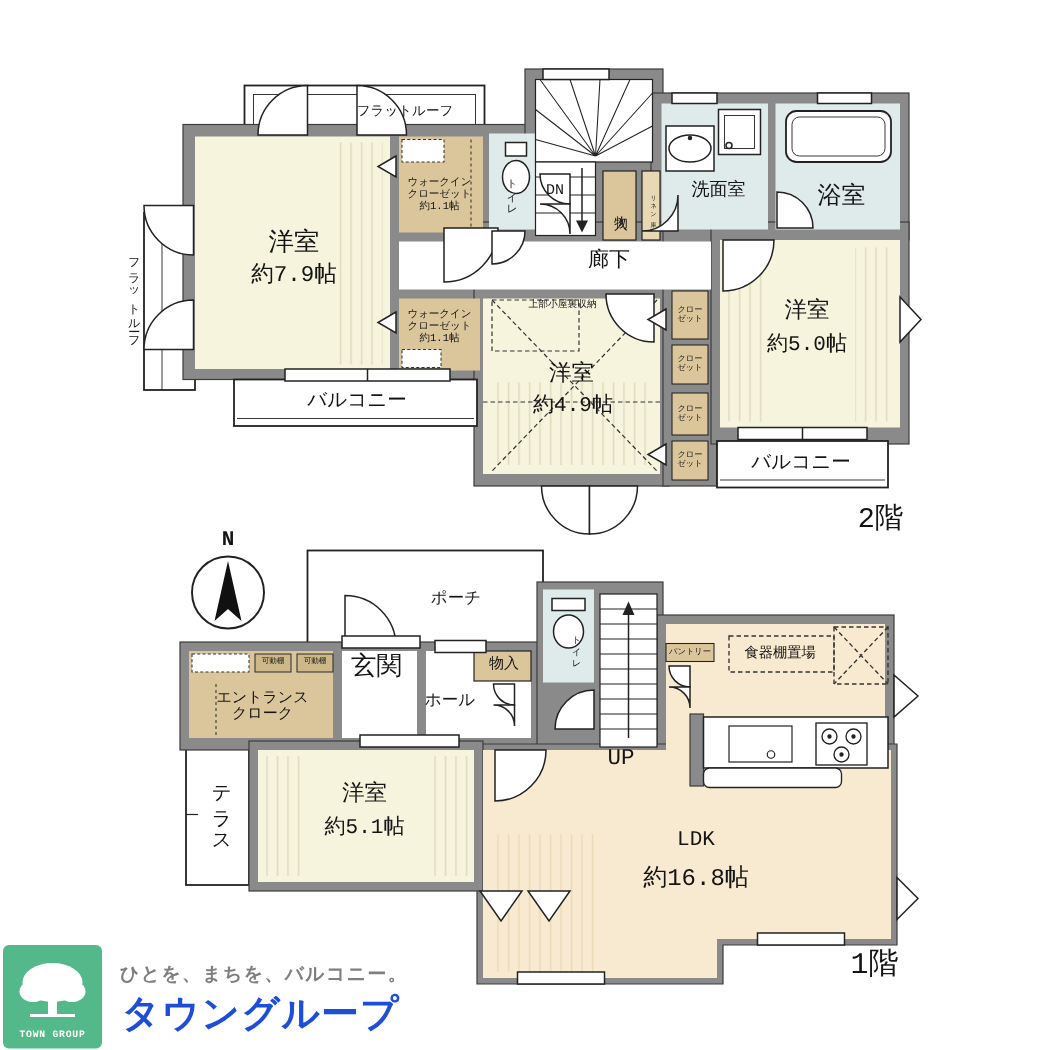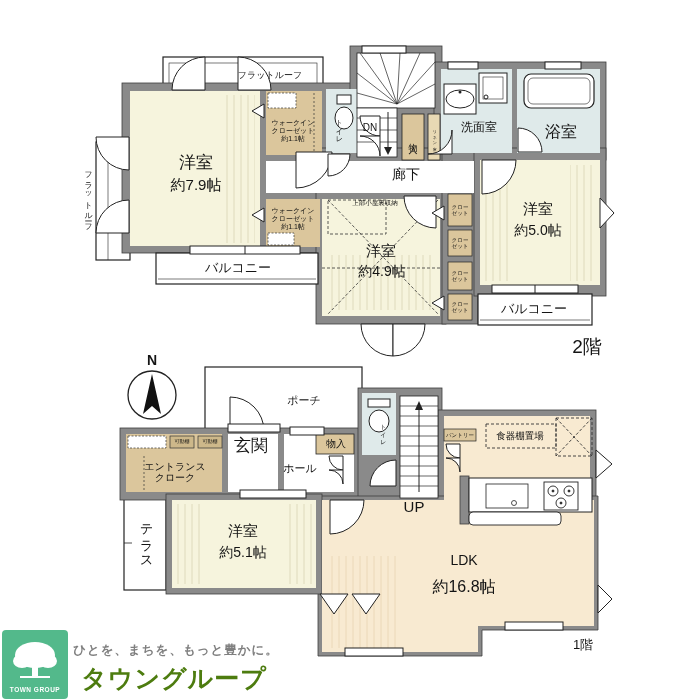--- a/index.html
+++ b/index.html
@@ -1,17 +1,17 @@
 <!DOCTYPE html>
 <html><head>
 <meta charset="utf-8">
 <style>
   html,body{margin:0;padding:0;background:#fff;}
   .plan{position:relative;width:700px;height:700px;background:#fff;overflow:hidden;
-        font-family:Liberation Sans, sans-serif;}
+        font-family:Liberation Mono, monospace;}
   .plan svg{position:absolute;left:0;top:0;}
   .lbl{position:absolute;transform:translate(-50%,-50%);white-space:nowrap;
        color:#141414;line-height:1.12;text-align:center;z-index:5;}
   .v{writing-mode:vertical-rl;text-orientation:upright;letter-spacing:1px;}
   .stack span{display:block;text-align:center;}
   .b{font-weight:bold;}
 </style>
 </head>
 <body>
 
@@ -317,19 +317,19 @@
 <div class="lbl" style="left:182px;top:442px;font-size:5px">可動棚</div>
 <div class="lbl" style="left:210px;top:442px;font-size:5px">可動棚</div>
 <div class="lbl v" style="left:146px;top:539px;font-size:13px">テラス</div>
 <div class="lbl" style="left:243px;top:531px;font-size:15px">洋室</div>
 <div class="lbl" style="left:243px;top:553px;font-size:14px">約5.1帖</div>
 <div class="lbl" style="left:414px;top:507px;font-size:15px">UP</div>
 <div class="lbl" style="left:460px;top:435px;font-size:5.5px">パントリー</div>
 <div class="lbl" style="left:520px;top:436px;font-size:9.5px">食器棚置場</div>
 <div class="lbl" style="left:464px;top:561px;font-size:14px">LDK</div>
 <div class="lbl" style="left:464px;top:587px;font-size:16px">約16.8帖</div>
-<div class="lbl" style="left:583px;top:645px;font-size:13px">1階</div>
-
-<div class="lbl b" style="left:176px;top:650px;font-size:12.5px;color:#7f7f7f;letter-spacing:1px">ひとを、まちを、もっと豊かに。</div>
-<div class="lbl b" style="left:174px;top:678px;font-size:25px;color:#4d7c0f;letter-spacing:1px">タウングループ</div>
+<div class="lbl" style="left:583px;top:645px;font-size:20px">1階</div>
+
+<div class="lbl b" style="left:176px;top:650px;font-size:12.5px;color:#7f7f7f;letter-spacing:1px">ひとを、まちを、バルコニー。</div>
+<div class="lbl b" style="left:174px;top:678px;font-size:25px;color:#1d4ed8;letter-spacing:1px">タウングループ</div>
 <div class="lbl b" style="left:35px;top:690px;font-size:6.5px;color:#fff;letter-spacing:0.5px">TOWN GROUP</div>
 
 </div>
 
 </body></html>

